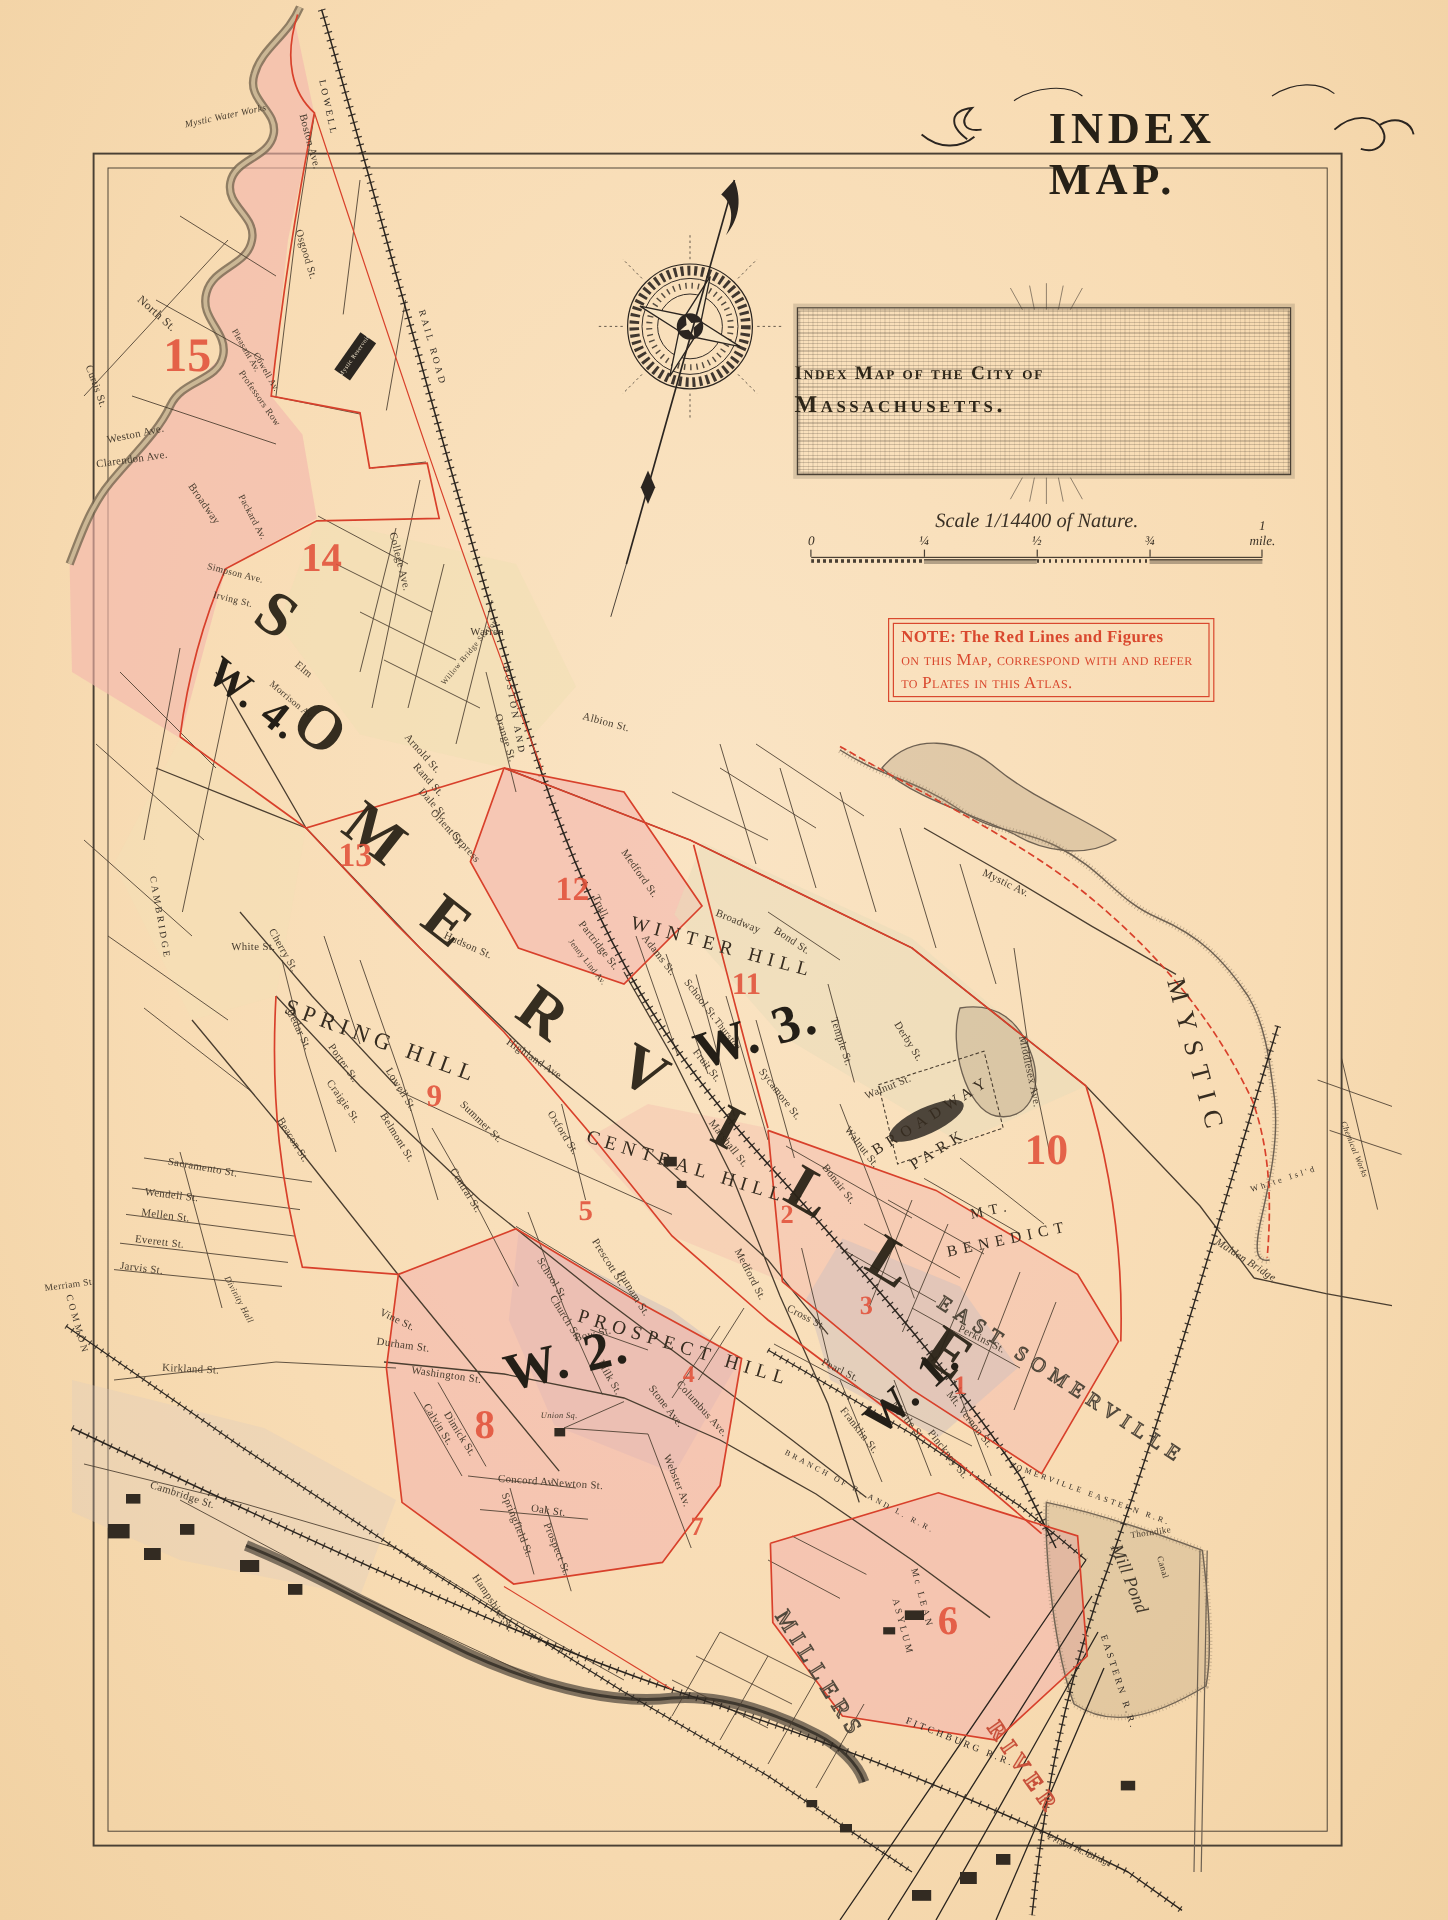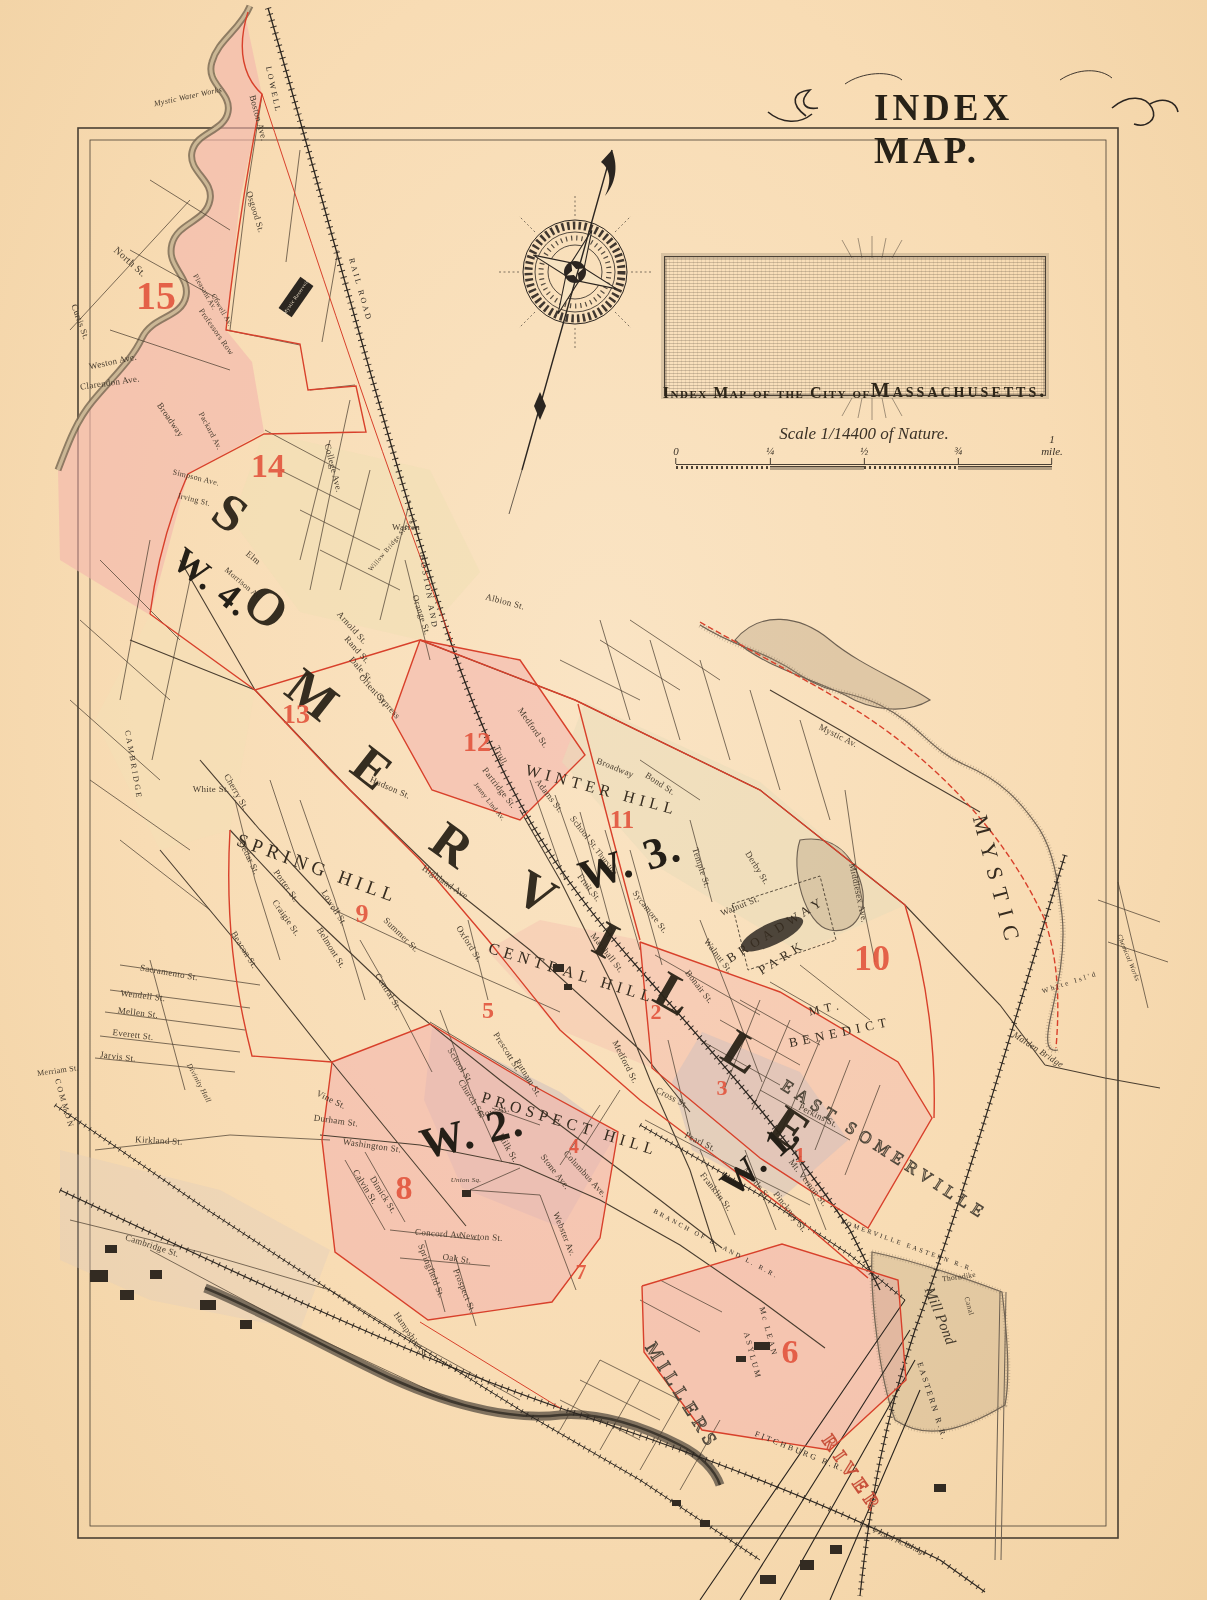--- a/index.html
+++ b/index.html
@@ -21,22 +21,22 @@
   .ward{font-weight:bold;color:#241f17;letter-spacing:2px;}
   .plate{font-weight:bold;color:#e2513a;opacity:.88;}
   .wtr{font-style:italic;color:#433a2d;}
   .out{color:rgba(74,65,54,.15);-webkit-text-stroke:1px #52493c;letter-spacing:6px;font-size:17px;}
   .outr{color:rgba(200,80,58,.15);-webkit-text-stroke:1.2px #c8503a;font-size:19px;letter-spacing:6px;font-weight:bold;}
   .res{font-size:5px;letter-spacing:.4px;color:#f4e6cd;}
 
   .index-map-title{position:absolute;left:985px;top:86px;transform:translateX(-50%);margin:0;z-index:3;
     font-size:37px;font-weight:bold;letter-spacing:4px;color:#272117;}
 
-  #title-block{position:absolute;left:662px;top:250px;width:386px;height:152px;z-index:3;
-    display:flex;flex-direction:row;align-items:flex-end;justify-content:center;text-align:center;}
+  #title-block{position:absolute;left:662px;top:250px;width:416px;height:152px;z-index:3;
+    display:flex;flex-direction:column;align-items:flex-start;justify-content:center;text-align:center;}
   .tb-banner{position:absolute;inset:6px 2px;border:1px solid #4a4034;
     background:
       repeating-linear-gradient(0deg, rgba(58,48,36,.22) 0 1px, rgba(0,0,0,0) 1px 3px),
       repeating-linear-gradient(90deg, rgba(58,48,36,.10) 0 1px, rgba(0,0,0,0) 1px 4px);
     box-shadow:0 0 0 3px rgba(74,64,52,.18), inset 0 0 0 2px rgba(74,64,52,.25);}
   .tb-line1{position:relative;font-size:16px;font-weight:bold;letter-spacing:1.5px;color:#2e2619;font-variant:small-caps;}
   .tb-city{position:relative;font-size:45px;font-weight:bold;letter-spacing:8px;color:#262015;margin-top:2px;
     text-shadow:2.5px 2.5px 0 rgba(39,33,23,.35);}
   .tb-state{position:relative;font-size:20px;font-weight:bold;letter-spacing:3px;color:#2e2619;margin-top:5px;font-variant:small-caps;}
 
@@ -399,15 +399,20 @@
         </div>
       </div>
   <div class="scale-rule">
     <div class="seg a"></div>
     <div class="seg b"></div>
     <div class="seg a"></div>
     <div class="seg b"></div>
   </div>
 </div>
 
-
-
+<div id="note-box">
+  <div class="note-line">NOTE:  The Red Lines and Figures</div>
+  <div class="note-line">on this Map, correspond with and refer</div>
+  <div class="note-line">to Plates in this Atlas.</div>
 </div>
 
+
+</div>
+
 </body></html>

